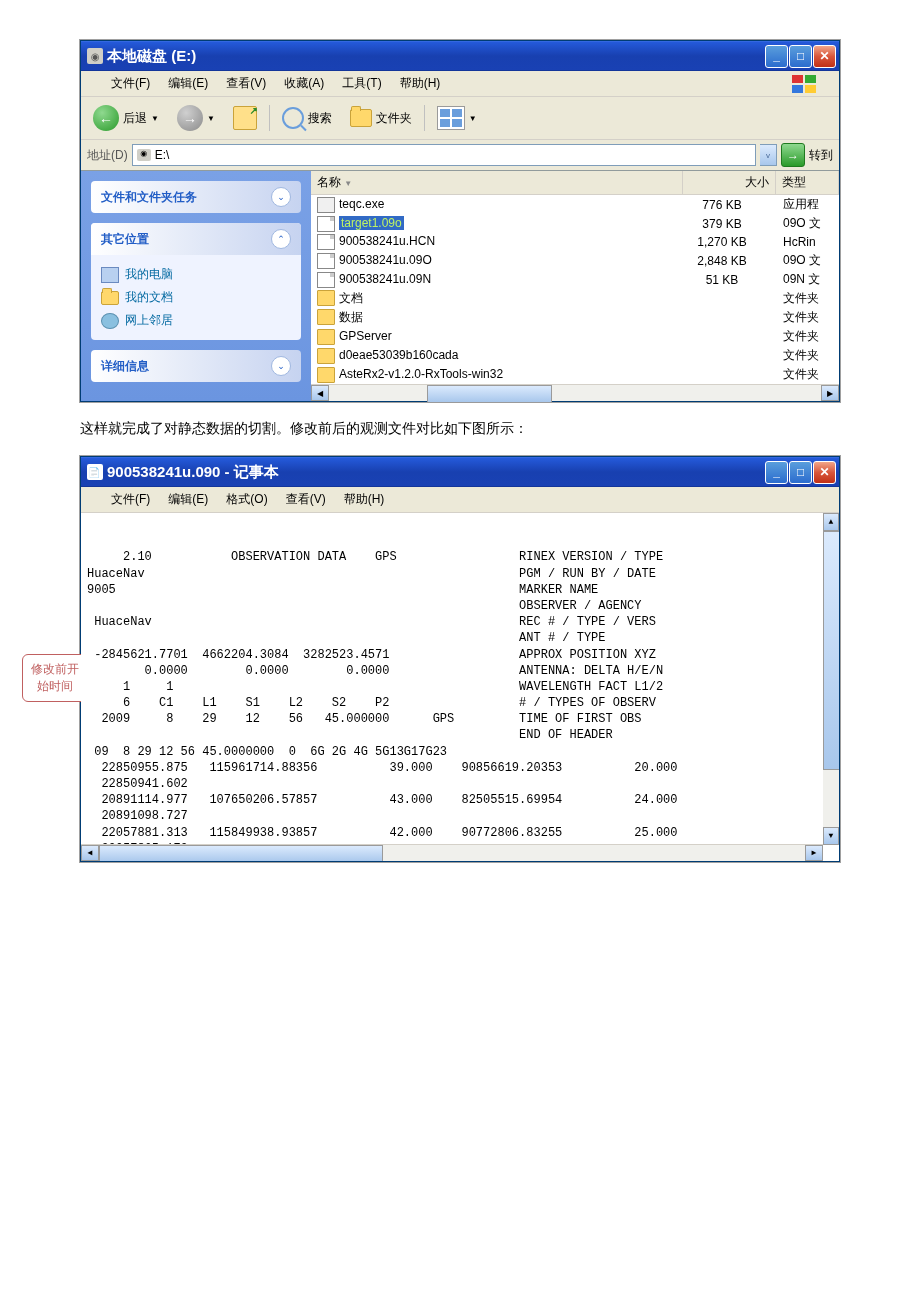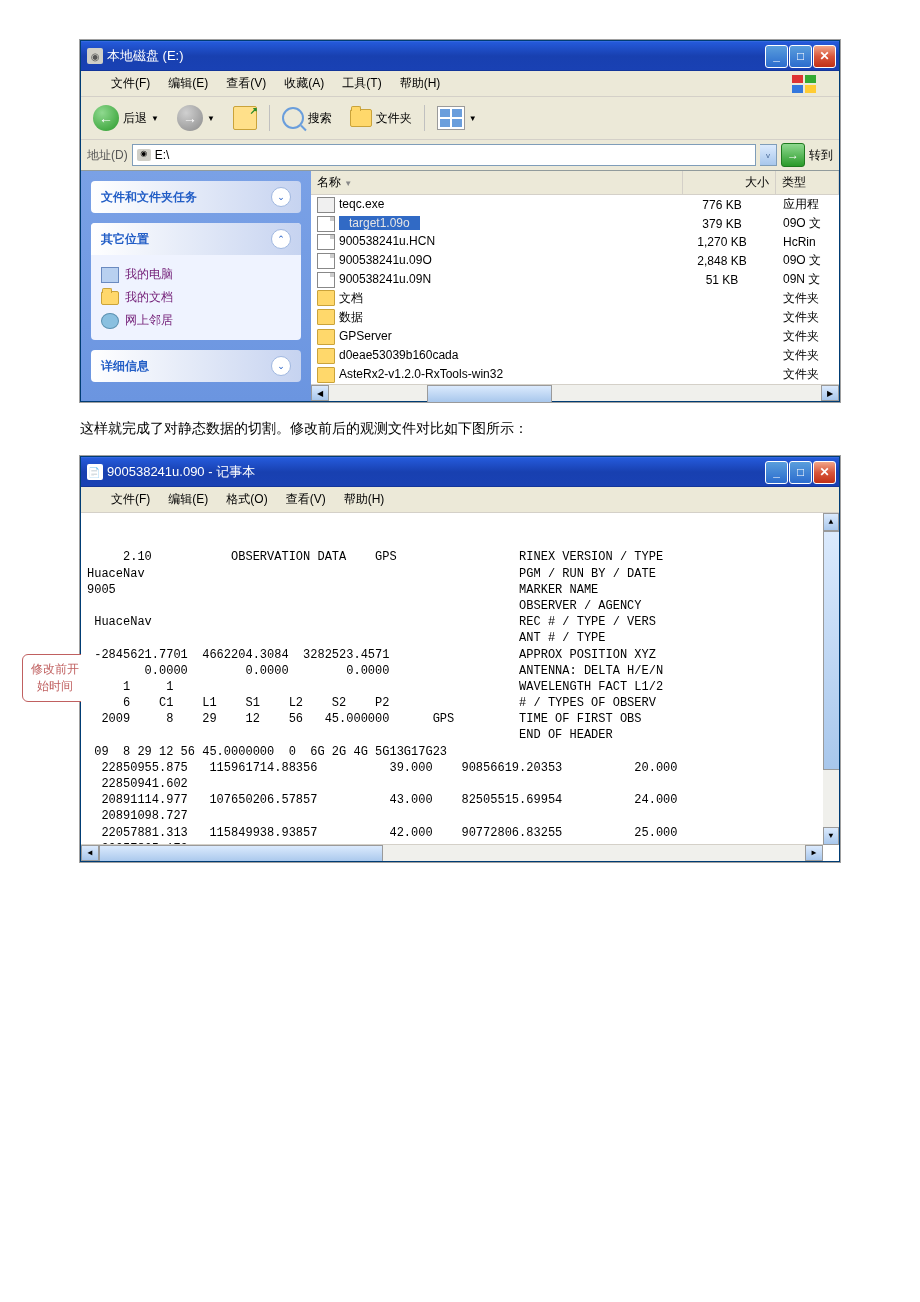--- a/index.html
+++ b/index.html
@@ -1,20 +1,20 @@
 <!DOCTYPE html>
 <html><head>
 <meta charset="utf-8">
 <style>
 body{margin:0;background:#fff;font-family:"Microsoft YaHei","SimSun",Arial,sans-serif;font-size:12px;width:920px}
 .page{padding:40px 80px 60px 80px}
 .window{border:1px solid #003c74;background:#ece9d8;box-shadow:0 0 0 1px #a0a0a0}
 .titlebar{background:linear-gradient(to bottom,#3a6ee5 0%,#2459d9 5%,#1840b0 50%,#1941b4 95%,#0f2f8c 100%);color:#fff;display:flex;align-items:center;padding:3px 3px 3px 6px;height:24px}
 .titlebar .title-icon{width:16px;height:16px;margin-right:4px;background:#d0cfc7;border-radius:2px;display:flex;align-items:center;justify-content:center;font-size:10px;color:#555}
-.titlebar .title-text{flex:1;font-weight:normal;font-size:13px}
+.titlebar .title-text{flex:1;font-weight:bold;font-size:15px}
 .winbtns{display:flex;gap:1px}
 .winbtn{width:21px;height:21px;border:1px solid #fff;border-radius:3px;display:flex;align-items:center;justify-content:center;font-weight:bold;font-size:12px;color:#fff;cursor:pointer}
 .winbtn.min,.winbtn.max{background:linear-gradient(to bottom,#5a9edc,#2b6cce)}
 .winbtn.close{background:linear-gradient(to bottom,#f1a689,#d9563b,#c13016)}
 .menubar{background:#ece9d8;padding:2px 22px;display:flex;gap:2px;border-bottom:1px solid #d4d0c8}
 .menubar .menuitem{padding:2px 8px;cursor:pointer;font-size:12px}
 .menubar .flag{margin-left:auto;width:26px;height:18px;align-self:center}
 .toolbar{background:#ece9d8;padding:4px 6px;display:flex;align-items:center;gap:6px;border-bottom:1px solid #d4d0c8;height:34px}
 .tbtn{display:flex;align-items:center;gap:4px;padding:3px 6px;cursor:pointer;border-radius:3px}
 .navcircle{width:26px;height:26px;border-radius:50%;display:flex;align-items:center;justify-content:center;color:#fff;font-weight:bold;font-size:14px}
@@ -33,33 +33,33 @@
 .addressbar .addr-input{flex:1;display:flex;align-items:center;background:#fff;border:1px solid #7f9db9;height:20px;padding:0 4px;gap:4px}
 .addressbar .addr-dd{width:16px;height:20px;background:linear-gradient(to bottom,#dbeafd,#a8c7ec);border:1px solid #7f9db9;border-left:none;display:flex;align-items:center;justify-content:center;font-size:8px;color:#4a6a99;cursor:pointer}
 .gobtn{width:22px;height:22px;background:linear-gradient(to bottom,#8fd98f,#2a9a2a);border:1px solid #1f7a1f;border-radius:3px;color:#fff;display:flex;align-items:center;justify-content:center;font-weight:bold;cursor:pointer}
 .body{display:flex;background:#fff}
 .sidepanel{width:210px;background:linear-gradient(to bottom,#7aa1e6 0%,#6b95e0 100%);padding:10px;display:flex;flex-direction:column;gap:10px}
 .taskbox{background:#eff3ff;border-radius:4px;overflow:hidden}
 .taskhead{background:linear-gradient(to right,#fff,#c6d3f0);padding:6px 10px;display:flex;align-items:center;justify-content:space-between;cursor:pointer}
 .taskhead .hlabel{font-weight:bold;color:#215dc6}
 .taskhead .chev{width:18px;height:18px;border:1px solid #a0b8e0;border-radius:50%;background:#fff;display:flex;align-items:center;justify-content:center;font-size:9px;color:#215dc6}
 .taskbody{padding:8px 10px}
-.taskbody .tlink{display:flex;align-items:center;gap:6px;padding:3px 0;color:#701a75;cursor:pointer}
+.taskbody .tlink{display:flex;align-items:center;gap:6px;padding:3px 0;color:#0369a1;cursor:pointer}
 .filepane{flex:1;display:flex;flex-direction:column}
 .filehead{display:flex;background:#ece9d8;border-bottom:1px solid #d4d0c8}
 .filehead .col{padding:3px 6px;border-right:1px solid #d4d0c8;font-size:12px;text-align:left}
 .col.name{flex:1}
 .col.size{width:80px;text-align:right}
 .col.type{width:50px}
 .filelist{flex:1;background:#fff;overflow:auto}
 .filerow{display:flex;align-items:center;padding:1px 6px;font-size:12px}
 .filerow .fname{flex:1;display:flex;align-items:flex-start;gap:4px}
 .filerow .fsize{width:80px;text-align:center}
 .filerow .ftype{width:50px;padding-left:21px}
-.filerow.selected .fname-text{background:#316ac5;color:#e5e5e5;padding:0 10px}
+.filerow.selected .fname-text{background:#316ac5;color:#bef264;padding:0 2px}
 .fileicon{width:16px;height:14px;display:inline-flex;align-items:center;justify-content:center;flex-shrink:0}
 .fileicon.exe{background:#f0f0f0;border:1px solid #888}
 .fileicon.doc{background:#fff;border:1px solid #888;position:relative}
 .fileicon.doc:after{content:"";position:absolute;top:0;right:0;width:4px;height:4px;background:#ccc}
 .fileicon.folder{background:#ffd86b;border:1px solid #caa33a;border-radius:1px}
 .scrollh{height:16px;background:#ece9d8;display:flex;border-top:1px solid #d4d0c8}
 .scrollh .arrow{width:16px;background:linear-gradient(to bottom,#dbeafd,#a8c7ec);border:1px solid #9a9a9a;display:flex;align-items:center;justify-content:center;font-size:8px;cursor:pointer}
 .scrollh .track{flex:1;background:#f0f0ec;position:relative}
 .scrollh .thumb{position:absolute;left:20%;width:25%;height:100%;background:linear-gradient(to bottom,#dbeafd,#a8c7ec);border:1px solid #9a9a9a}
 

